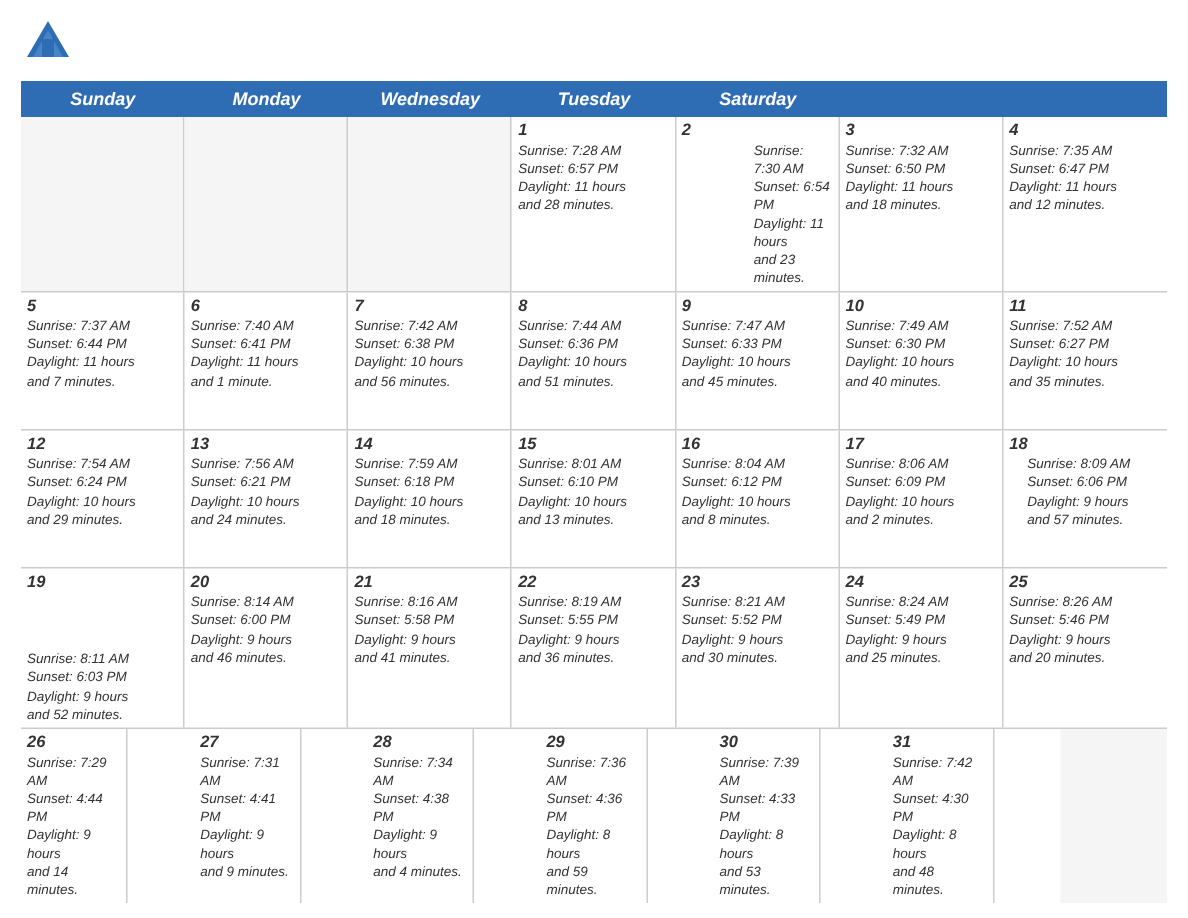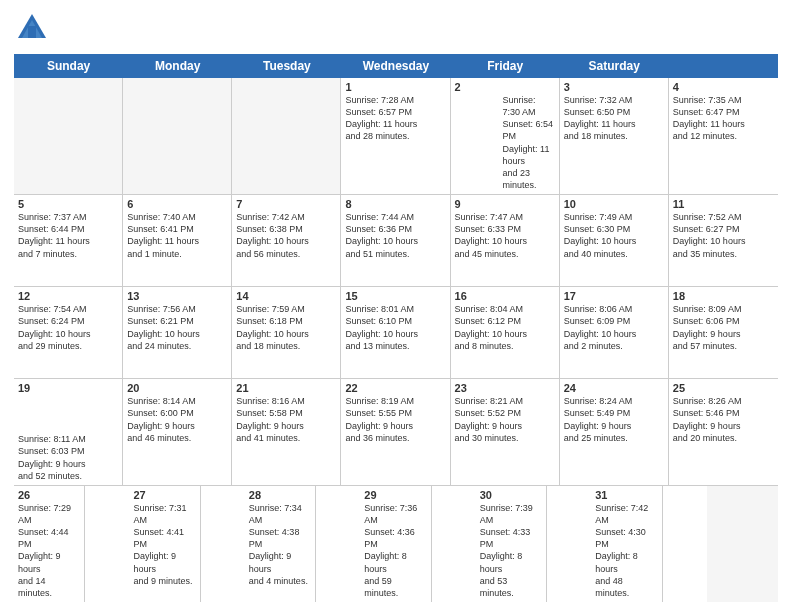--- a/index.html
+++ b/index.html
@@ -9,20 +9,21 @@
       width: 792px;
       height: 612px;
       overflow: hidden;
     }
     .page {
       width: 792px;
       height: 612px;
       padding: 10px 14px 10px 14px;
       display: flex;
       flex-direction: column;
+      font-style: italic;
     }
     .header {
       display: flex;
       justify-content: space-between;
       align-items: flex-start;
       margin-bottom: 8px;
     }
     .logo {
       display: flex;
       align-items: center;
@@ -137,23 +138,22 @@
     <div class="title-block">
       <div class="month-title"></div>
       <div class="location"></div>
     </div>
   </div>
 
   <div class="calendar">
     <div class="cal-header">
     <div class="cal-header-cell">Sunday</div>
         <div class="cal-header-cell">Monday</div>
+        <div class="cal-header-cell">Wednesday</div>
         <div class="cal-header-cell">Tuesday</div>
-        <div class="cal-header-cell">Wednesday</div>
-        <div class="cal-header-cell">Friday</div>
         <div class="cal-header-cell">Saturday</div>
       </div>
     <div class="cal-body">
     <div class="cal-row">
           <div class="cal-cell empty"></div>
           <div class="cal-cell empty"></div>
           <div class="cal-cell empty"></div>
           <div class="cal-cell">
             <span class="day-num">1</span>
             <div class="day-info" style="white-space: pre-line;">Sunrise: 7:28 AM
@@ -272,21 +272,21 @@
           </div>
           <div class="cal-cell">
             <span class="day-num">17</span>
             <div class="day-info" style="white-space: pre-line;">Sunrise: 8:06 AM
 Sunset: 6:09 PM
 Daylight: 10 hours
 and 2 minutes.</div>
           </div>
           <div class="cal-cell">
             <span class="day-num">18</span>
-            <div class="day-info" style="white-space: pre-line;">Sunrise: 8:09 AM
+            <div class="day-info" style="white-space: pre-line; margin-left: 12px;">Sunrise: 8:09 AM
 Sunset: 6:06 PM
 Daylight: 9 hours
 and 57 minutes.</div>
           </div>
         </div>
         <div class="cal-row">
           <div class="cal-cell">
             <span class="day-num">19</span>
             <div class="day-info" style="white-space: pre-line; margin-top: 39px;">Sunrise: 8:11 AM
 Sunset: 6:03 PM

